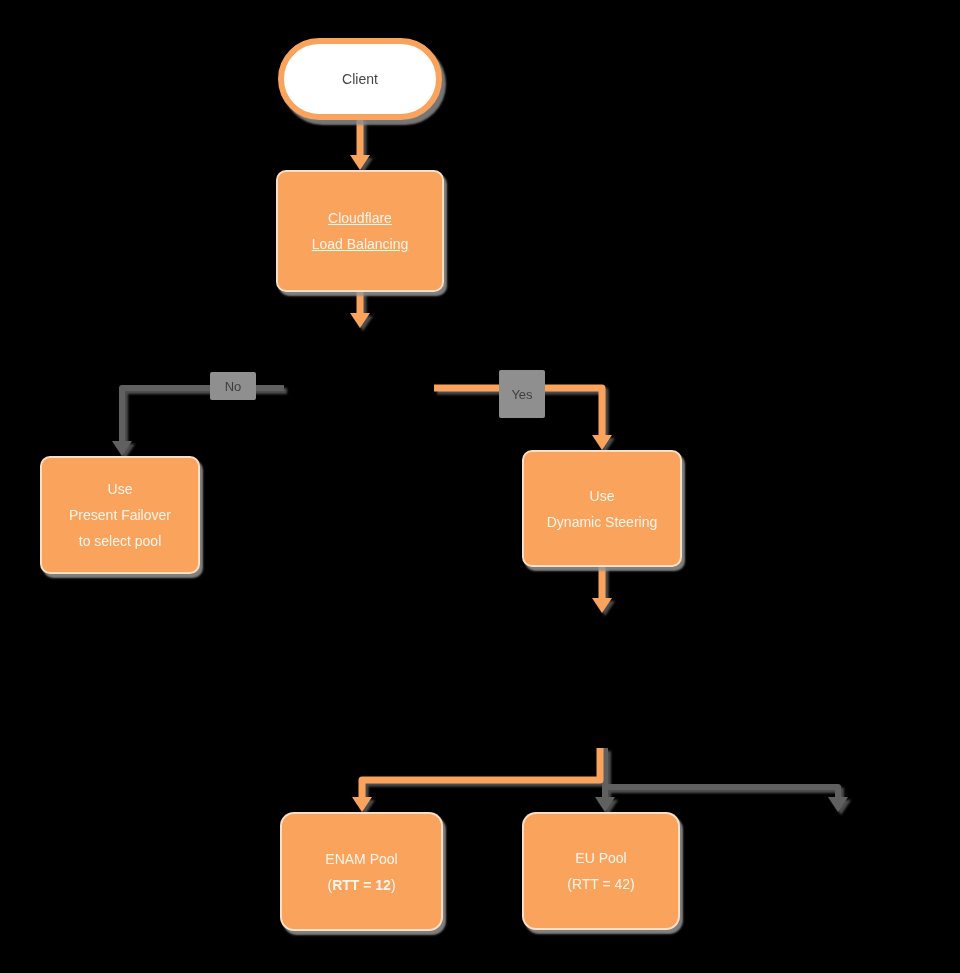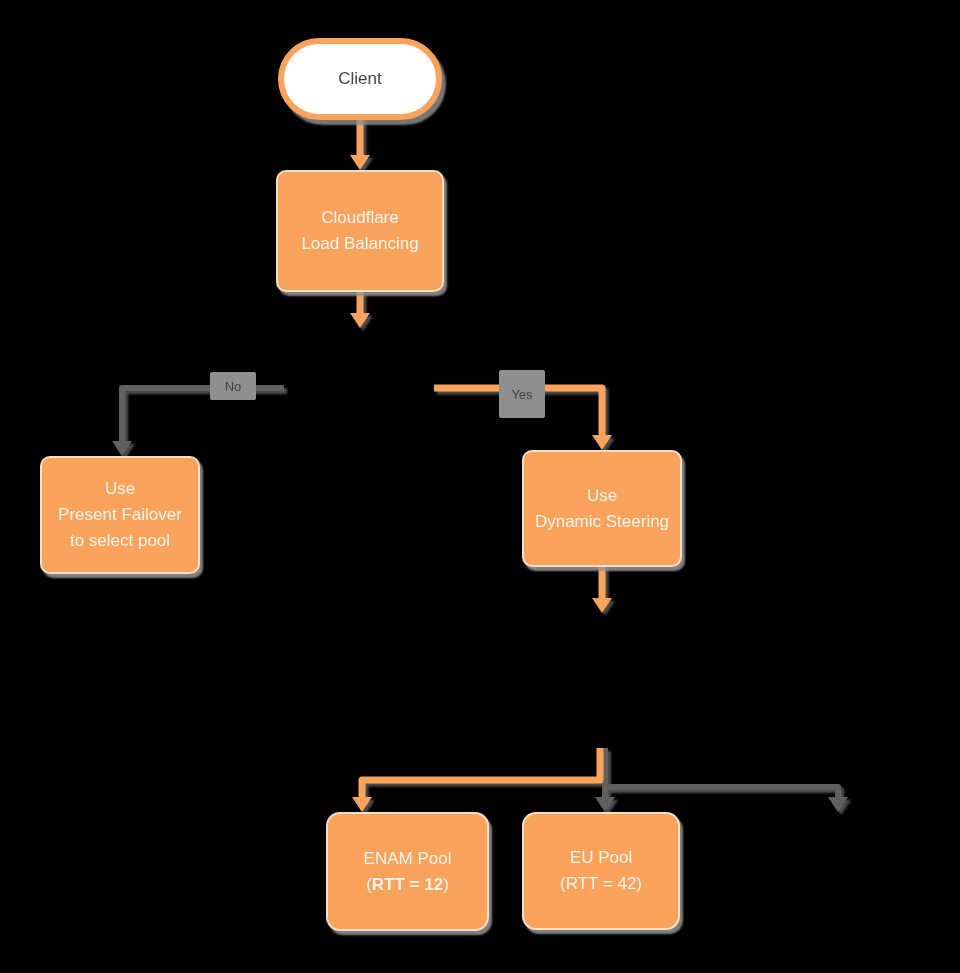--- a/index.html
+++ b/index.html
@@ -39,21 +39,21 @@
 
   .node{
     position:absolute;
     z-index:2;
     display:flex;
     flex-direction:column;
     align-items:center;
     justify-content:center;
     text-align:center;
     box-sizing:border-box;
-    font-size:17px;
+    font-size:14px;
     line-height:26px;
   }
   .node-white{
     background:var(--node-fill-white,#fff);
     color:var(--dark-text,#454545);
     border:6px solid var(--orange,#F9A35C);
     box-shadow:4px 5px 2px rgba(140,140,140,0.85);
   }
   .node-orange{
     background:var(--orange,#F9A35C);
@@ -136,21 +136,21 @@
 
       <path class="edge-orange" d="M 600 748 V 780 H 362 V 799"></path>
       <polygon class="arrow-orange" points="362,812 352,797 372,797"></polygon>
     </g>
   </svg>
 
   <div class="node node-white stadium" style="left:278px; top:38px; width:164px; height:82px;">
     <span>Client</span>
   </div>
 
-  <div class="node node-orange" style="left:276px; top:170px; width:168px; height:122px;">
+  <div class="node node-orange" style="left:276px; top:170px; width:168px; height:122px;text-decoration:underline;">
     <span>Cloudflare</span>
     <span>Load Balancing</span>
   </div>
 
 
   <div class="edge-label" style="left:201px; top:372px; width:46px; height:28px;">
     <span>No</span>
   </div>
 
   <div class="edge-label" style="left:490px; top:370px; width:46px; height:48px;">
@@ -162,21 +162,21 @@
     <span>Present Failover</span>
     <span>to select pool</span>
   </div>
 
   <div class="node node-orange" style="left:522px; top:450px; width:160px; height:117px;">
     <span>Use</span>
     <span>Dynamic Steering</span>
   </div>
 
 
-  <div class="node node-orange pool" style="left:280px; top:812px; width:163px; height:119px;margin-left:46px;">
+  <div class="node node-orange pool" style="left:280px; top:812px; width:163px; height:119px;">
     <span>ENAM Pool</span>
     <span>
       <span>(</span><strong>RTT = 12</strong><span>)</span>
     </span>
   </div>
 
   <div class="node node-orange pool" style="left:522px; top:812px; width:158px; height:118px;">
     <span>EU Pool</span>
     <span>(RTT = 42)</span>
   </div>

